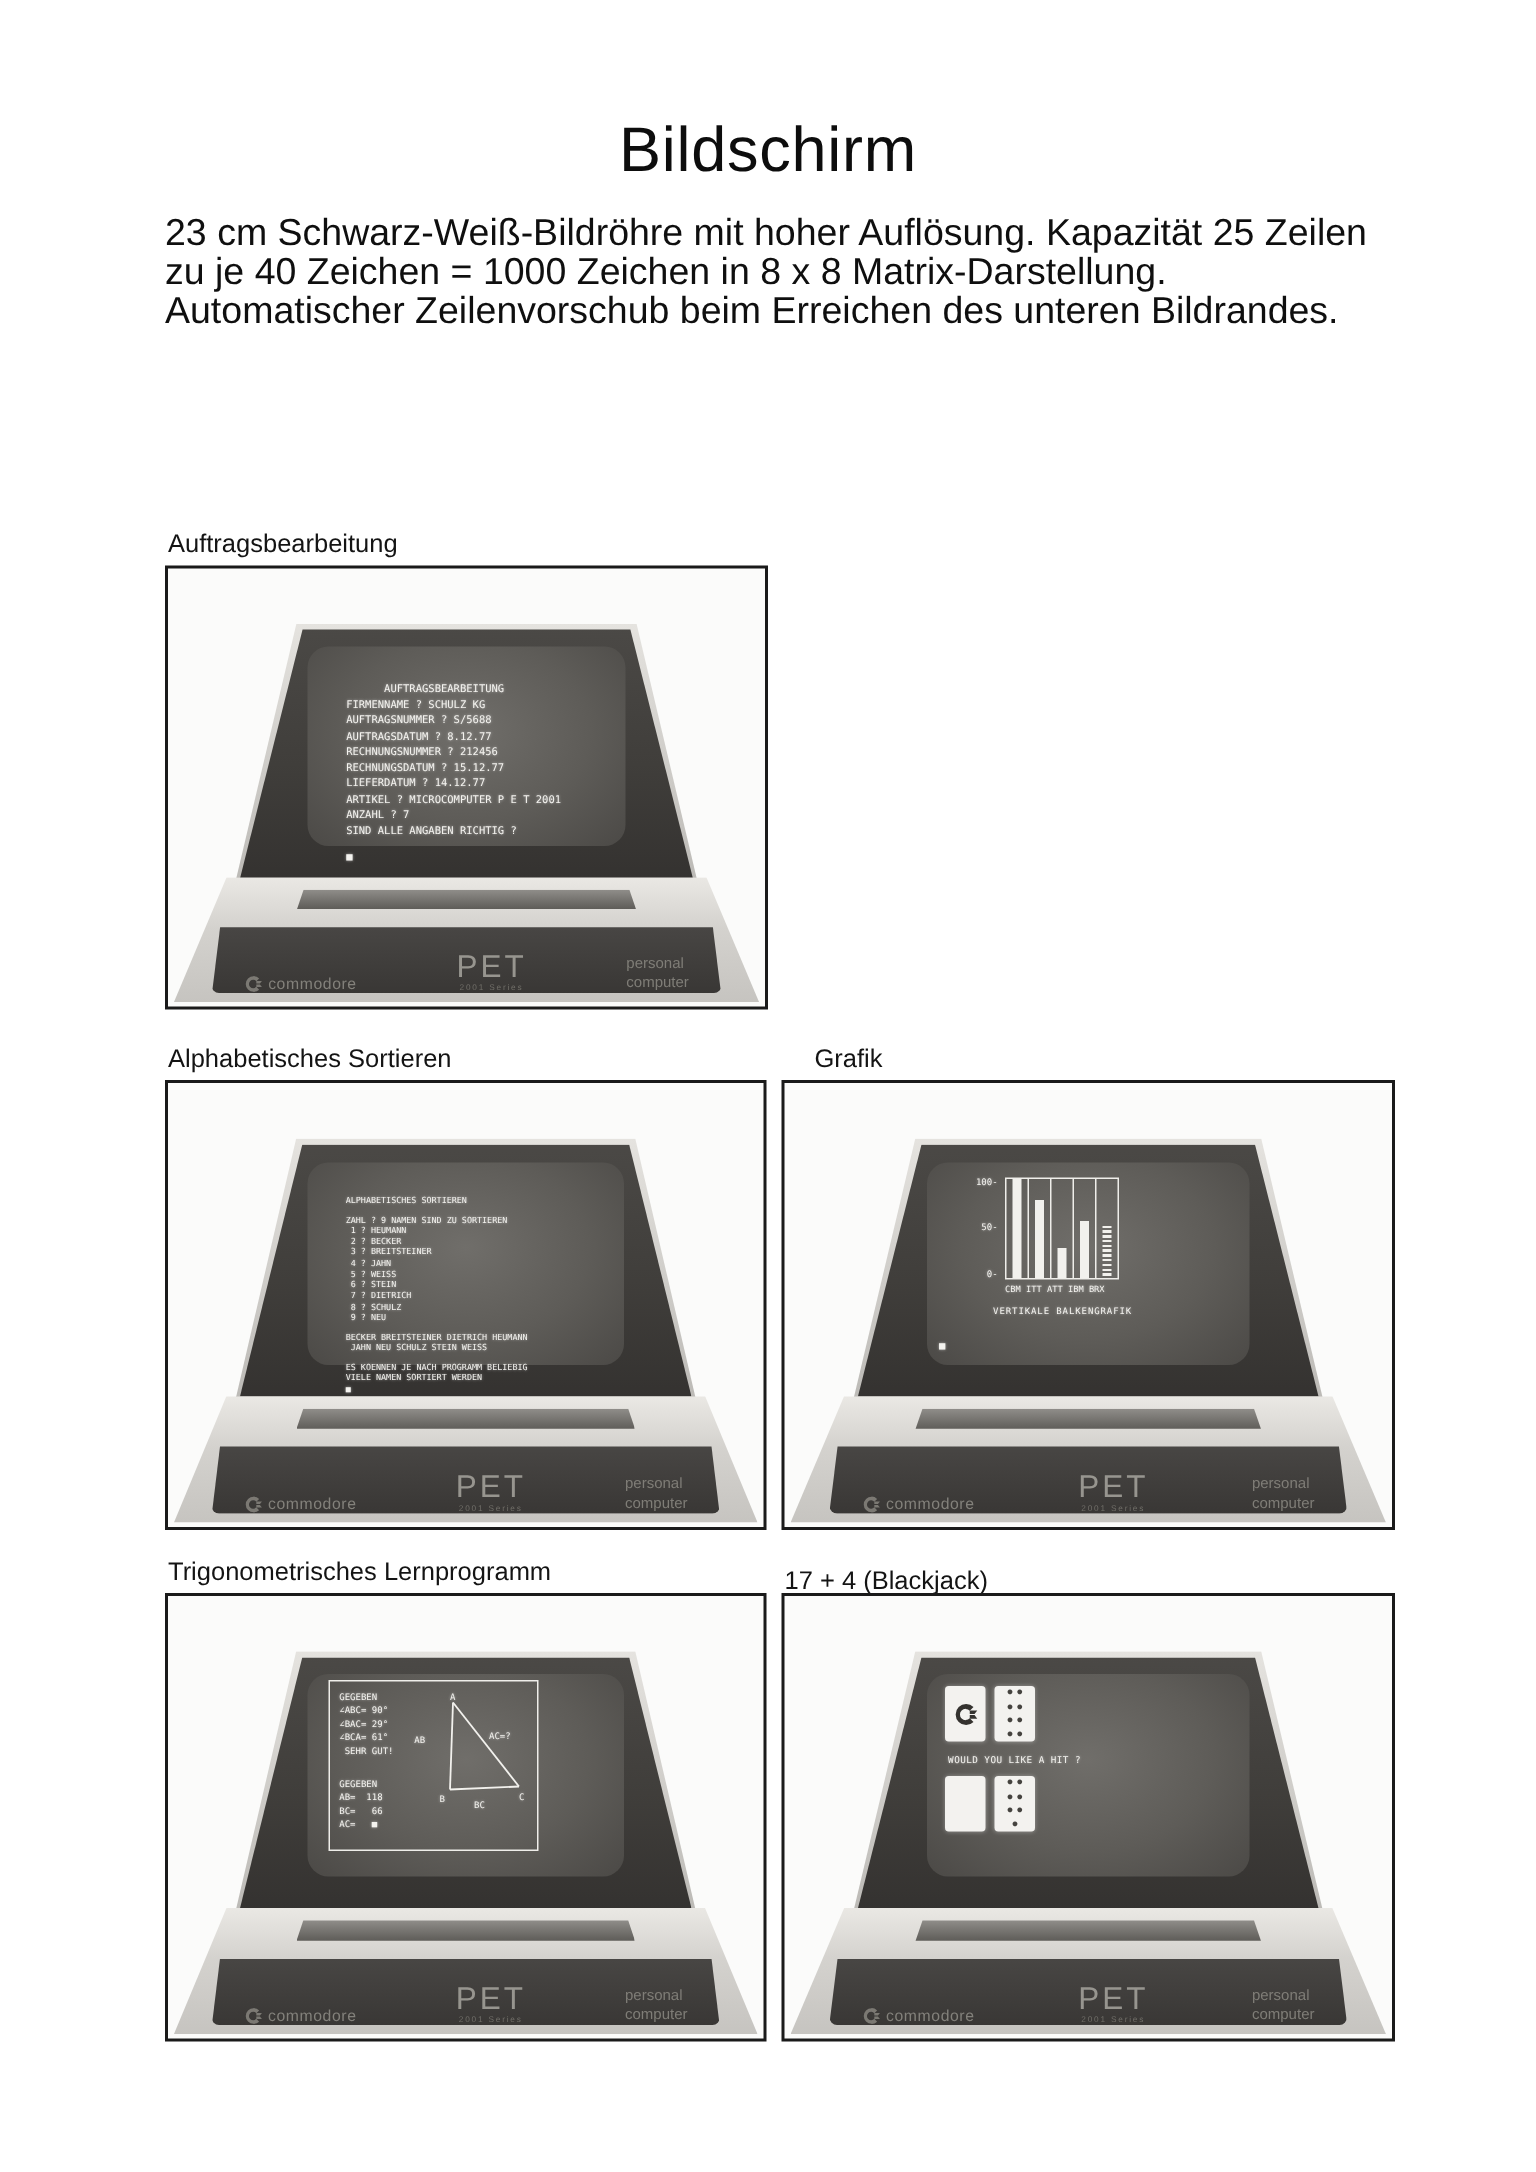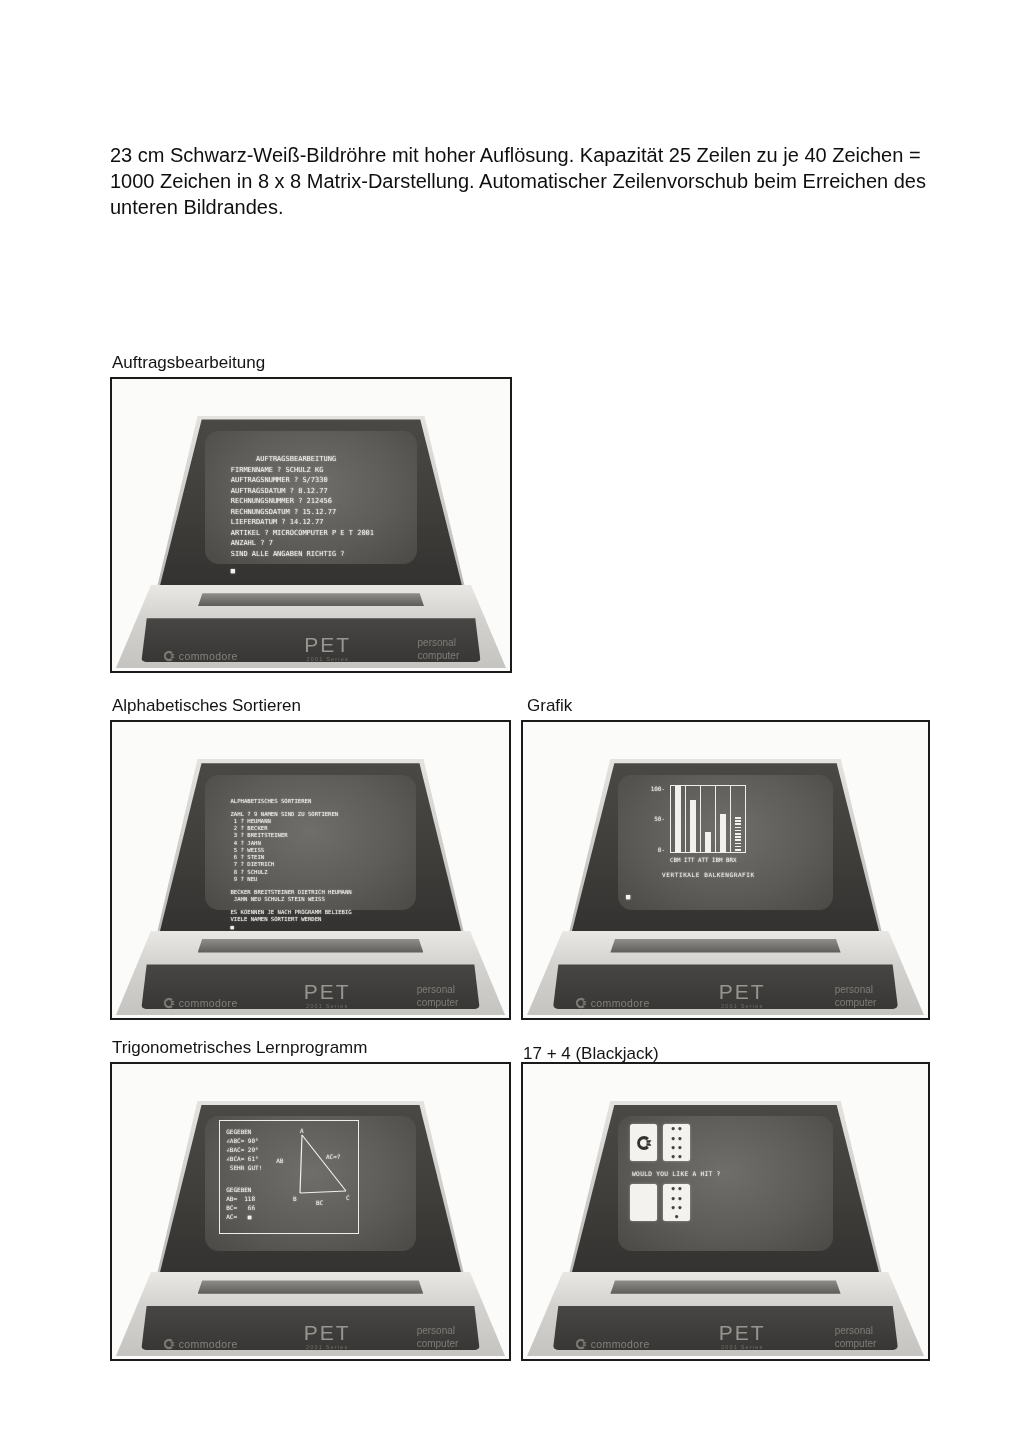--- a/index.html
+++ b/index.html
@@ -4,21 +4,21 @@
 <style>
   *{box-sizing:border-box;margin:0;padding:0}
   html,body{background:#ffffff}
   .page{position:relative;width:1024px;height:1448px;background:#ffffff;
         font-family:"Liberation Sans",sans-serif;color:#111;overflow:hidden}
 
   .title{position:absolute;top:76px;left:0;width:100%;text-align:center;
          font-size:42px;font-weight:400;letter-spacing:.5px;color:#0d0d0d}
 
   .body-text{position:absolute;left:110px;top:142px;width:820px;
-             font-size:20px;line-height:26px;color:#0f0f0f}
+             font-size:25px;line-height:26px;color:#0f0f0f}
   .body-text p{margin:0}
 
   .caption{position:absolute;font-size:17px;color:#141414}
 
   .photo{position:absolute;background:#fbfbfa;border:2px solid #1a1a1a}
 
   
   .pet{position:absolute;inset:0}
   .monitor{position:absolute;left:11%;top:12.5%;width:78%;height:58.5%;
            clip-path:polygon(13.5% 0,86.5% 0,99.5% 100%,.5% 100%);
@@ -91,40 +91,41 @@
   .card svg{width:16px;height:16px;fill:#34322f}
   .pips{font-size:5.5px;line-height:1.7;color:#45433f;white-space:pre-line;
         text-align:center;text-shadow:none}
   .bj-q{font-size:6.2px;margin:9px 0 7px 2px;letter-spacing:.3px}
 </style>
 </head>
 <body>
 
 <div class="page">
 
+  <div class="title">Bildschirm</div>
 
   <div class="body-text">
     <p>23 cm Schwarz-Weiß-Bildröhre mit hoher Auflösung. Kapazität 25 Zeilen zu je 40 Zeichen = 1000 Zeichen in 8 x 8 Matrix-Darstellung. Automatischer Zeilenvorschub beim Erreichen des unteren Bildrandes.</p>
   </div>
 
   <div class="caption" style="left:112px;top:353px">Auftragsbearbeitung</div>
   <div class="caption" style="left:112px;top:696px">Alphabetisches Sortieren</div>
-  <div class="caption" style="left:527px;top:696px">Grafik</div>
+  <div class="caption" style="left:543px;top:696px">Grafik</div>
   <div class="caption" style="left:112px;top:1038px">Trigonometrisches Lernprogramm</div>
   <div class="caption" style="left:523px;top:1044px">17 + 4 (Blackjack)</div>
 
   <div class="photo" style="left:110px;top:377px;width:402px;height:296px">
     <div class="pet">
       <div class="monitor">
         <div class="bezel">
           <div class="screen">
             <div class="crt scr-auftrag">
                 <div class="ln">      AUFTRAGSBEARBEITUNG</div>
                 <div class="ln">FIRMENNAME ? SCHULZ KG</div>
-                <div class="ln">AUFTRAGSNUMMER ? S/7330</div>
+                <div class="ln">AUFTRAGSNUMMER ? S/5688</div>
                 <div class="ln">AUFTRAGSDATUM ? 8.12.77</div>
                 <div class="ln">RECHNUNGSNUMMER ? 212456</div>
                 <div class="ln">RECHNUNGSDATUM ? 15.12.77</div>
                 <div class="ln">LIEFERDATUM ? 14.12.77</div>
                 <div class="ln">ARTIKEL ? MICROCOMPUTER P E T 2001</div>
                 <div class="ln">ANZAHL ? 7</div>
                 <div class="ln">SIND ALLE ANGABEN RICHTIG ?</div>
                 <div class="ln"></div>
                 <div class="ln">■</div>
               </div>

